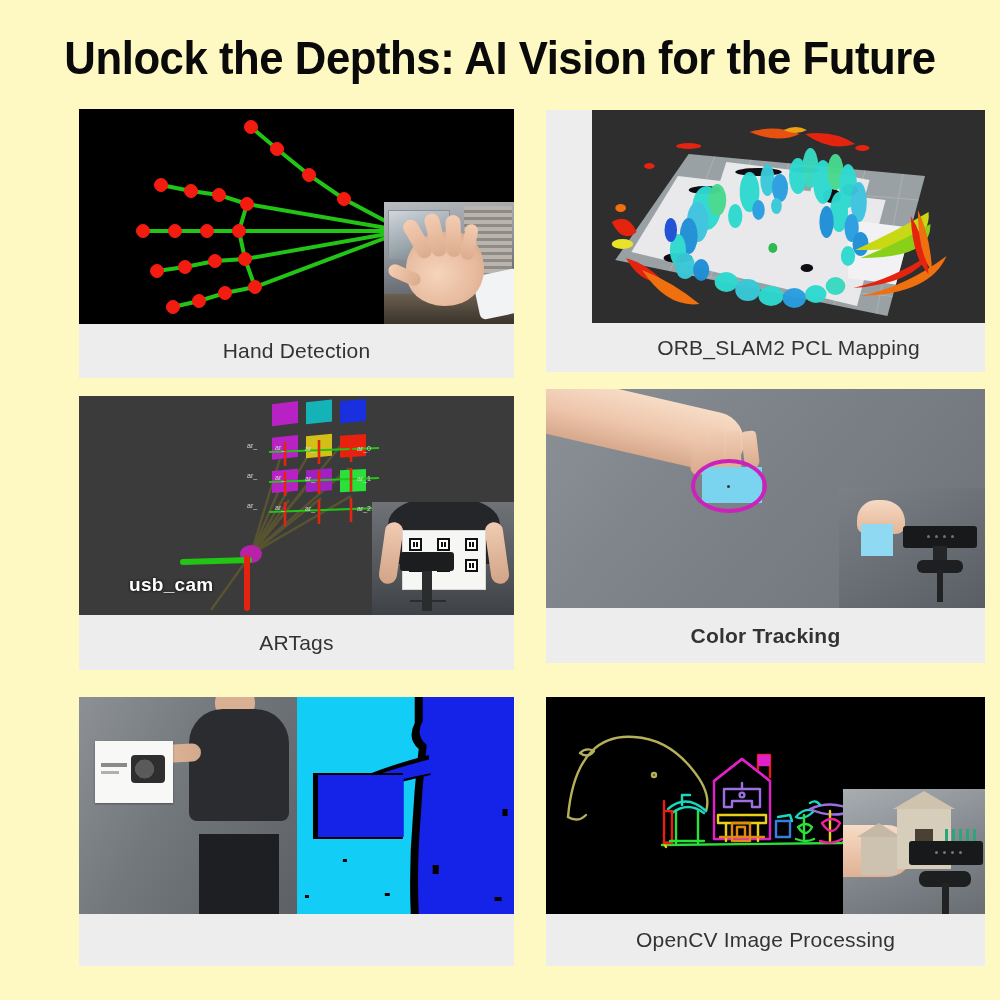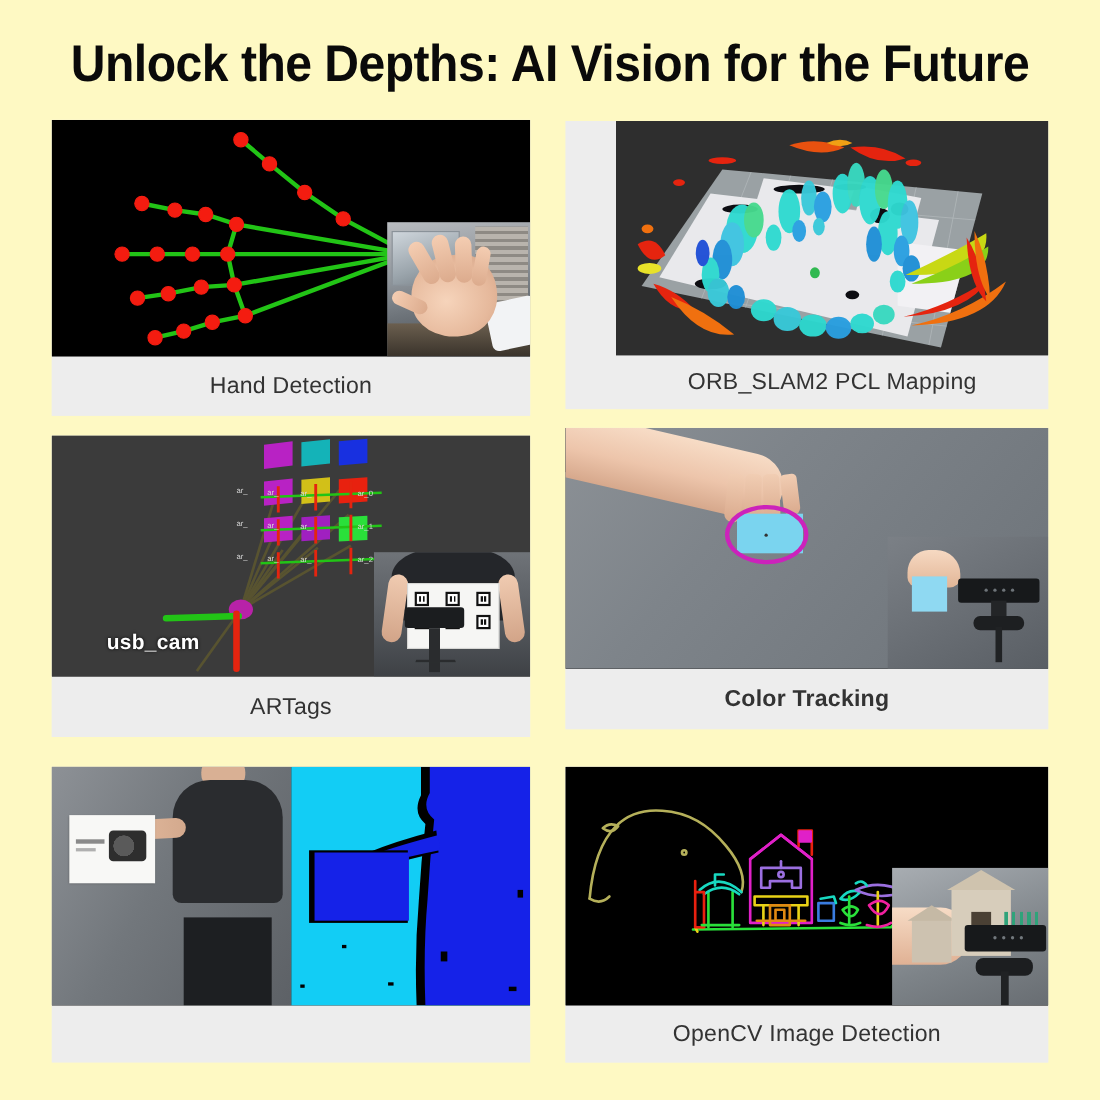--- a/index.html
+++ b/index.html
@@ -22,21 +22,21 @@
     font-weight: bold;
     letter-spacing: -0.5px;
     color: #0a0a0a;
     transform: scaleX(0.93);
     white-space: nowrap;
   }
 
   
   .grid { position: absolute; left: 0; top: 0; width: 1000px; height: 1000px; }
 
-  .card { position: absolute; background: #ededed; overflow: hidden; }
+  .card { position: absolute; background: #ededed; overflow: hidden; margin-left: 32px; }
   .card-media { position: relative; width: 100%; overflow: hidden; background:#000; }
   .card-caption {
     display: flex; align-items: center; justify-content: center;
     width: 100%;
     font-size: 21px;
     color: #333333;
     background: #ededed;
     letter-spacing: .2px;
   }
 
@@ -701,17 +701,17 @@
           <div class="cam2">
             <span class="led" style="left:26px;"></span>
             <span class="led" style="left:34px;"></span>
             <span class="led" style="left:42px;"></span>
             <span class="led" style="left:50px;"></span>
           </div>
           <div class="base2"></div>
           <div class="leg2"></div>
         </div>
       </div>
-      <div class="card-caption">OpenCV Image Detection</div>
+      <div class="card-caption">OpenCV Image Processing</div>
     </div>
 
   </div>
 </div>
 
 </body></html>

